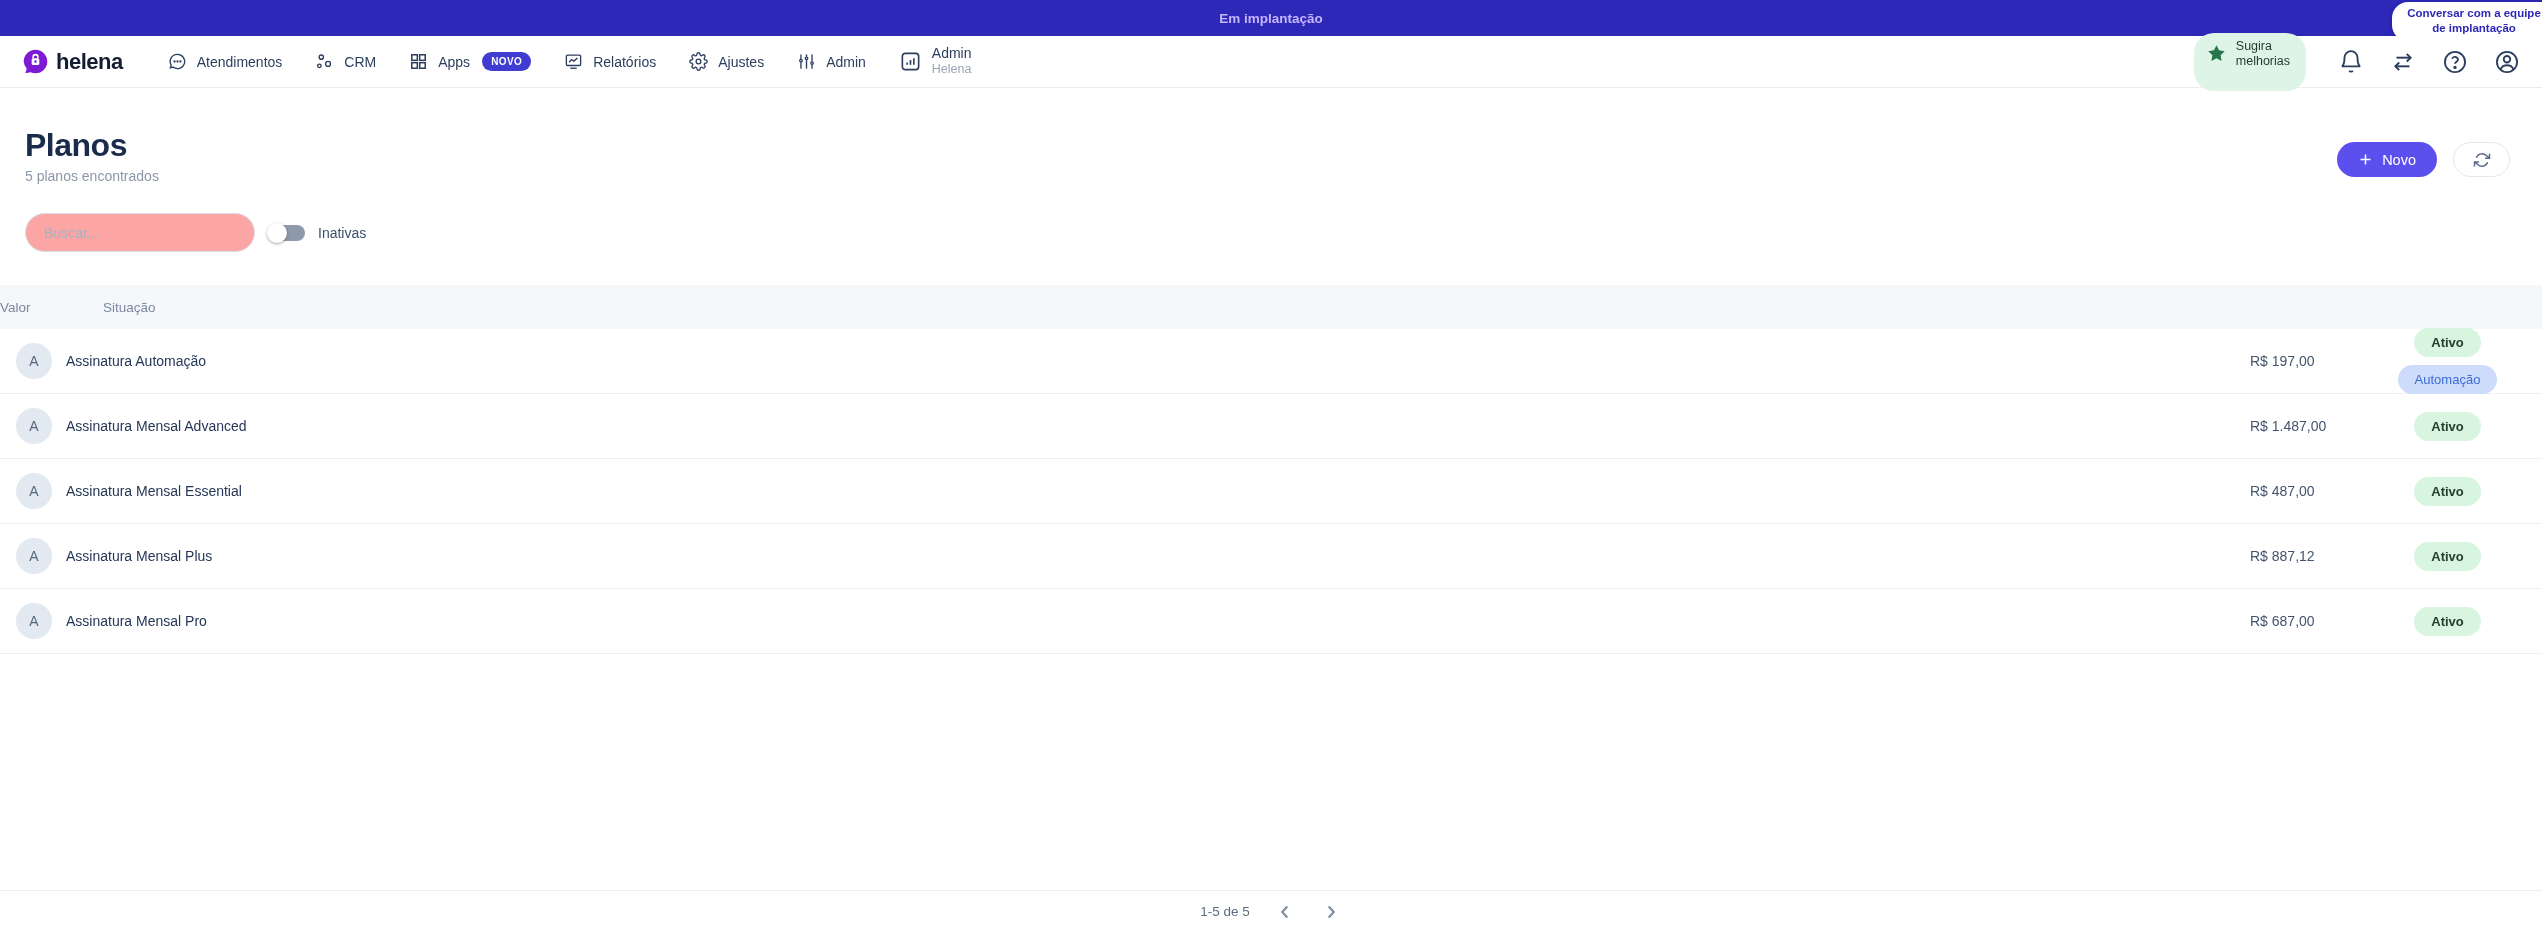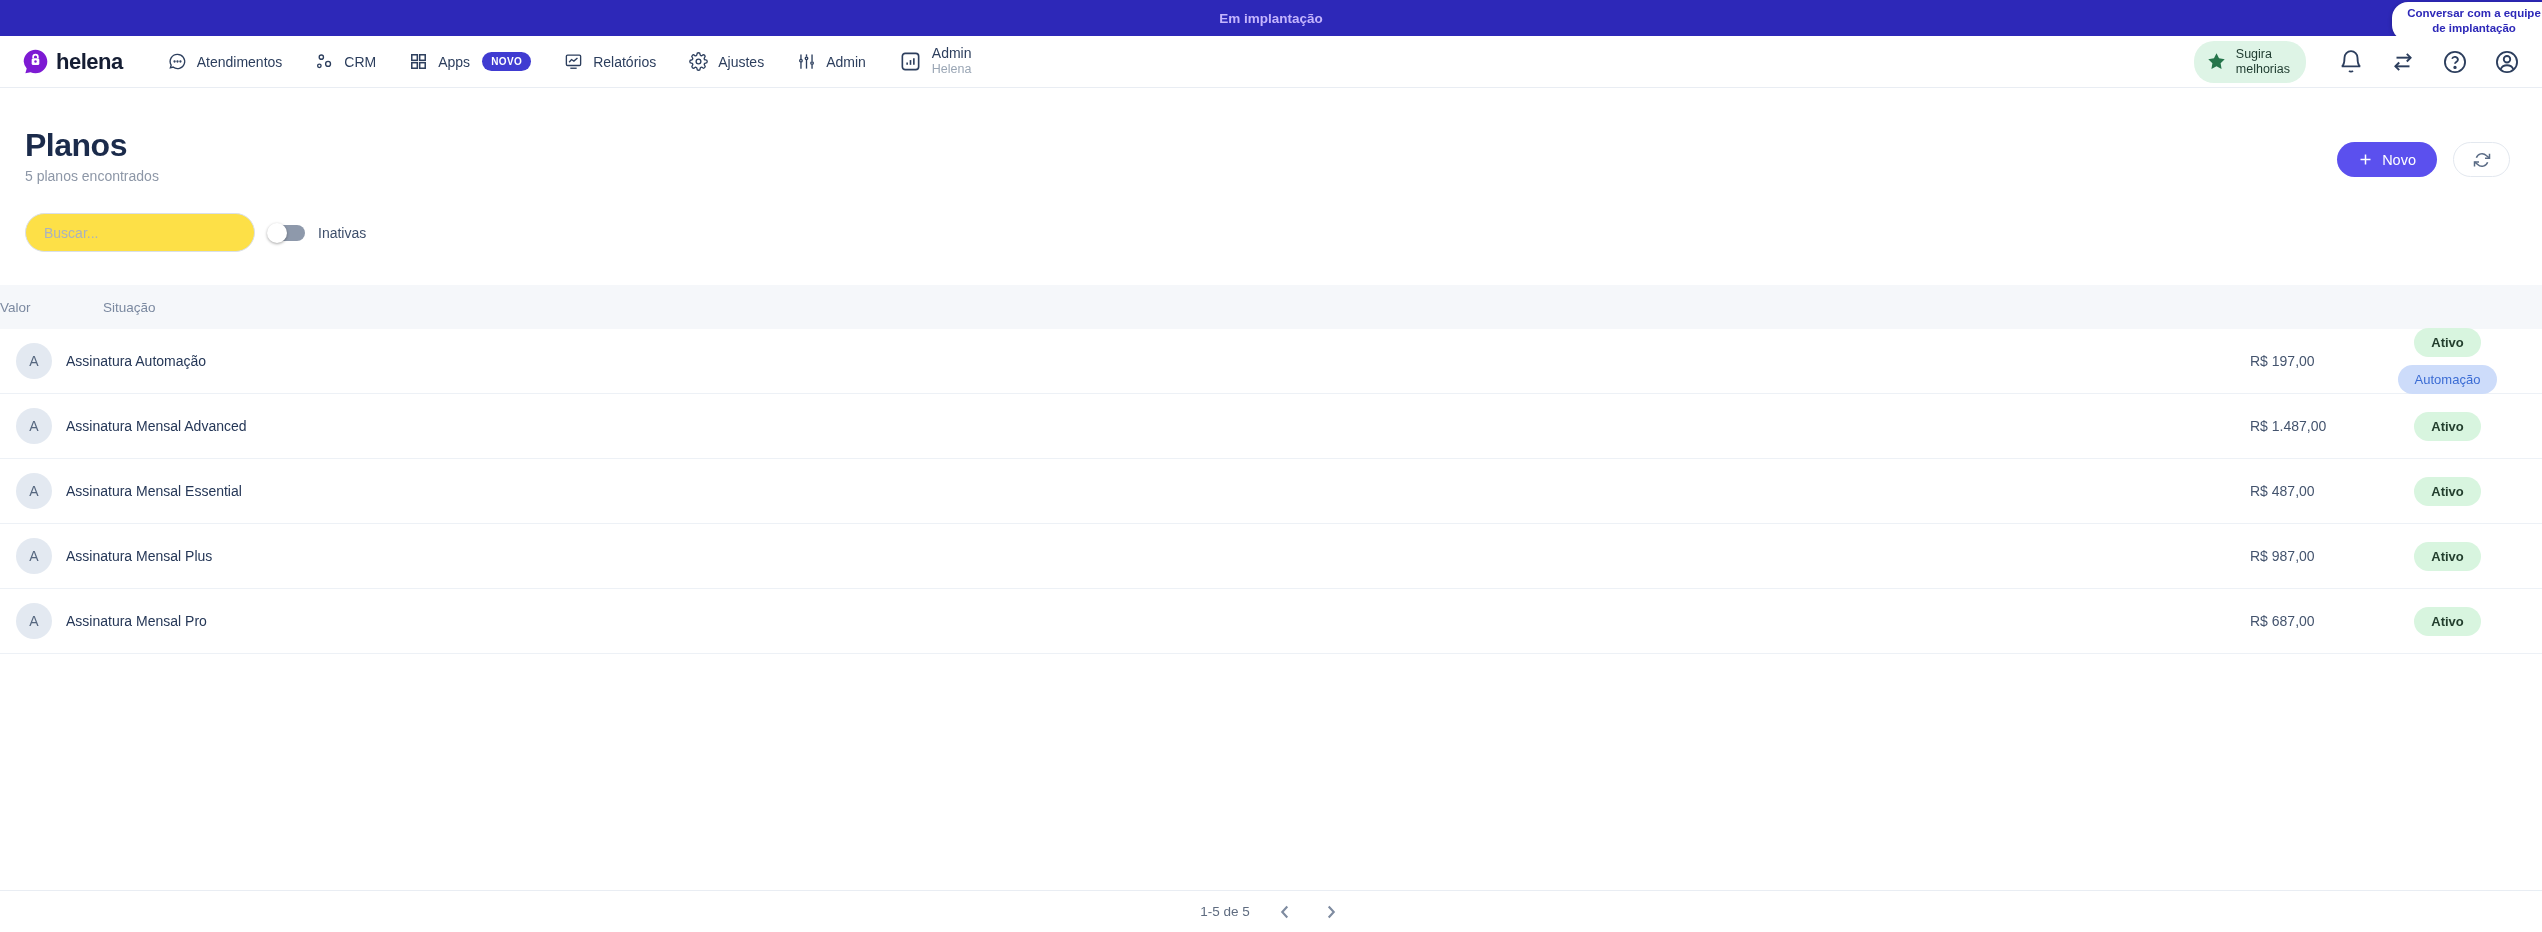--- a/index.html
+++ b/index.html
@@ -44,21 +44,21 @@
   .novo-badge {
     background: var(--badge-novo-bg, #403bd1); color: #fff; font-size: 10px; font-weight: bold;
     padding: 4px 9px; border-radius: 10px; letter-spacing: .4px; margin-left: 2px;
   }
   .workspace-lines { display: flex; flex-direction: column; line-height: 1.25; }
   .workspace-top { font-size: 14px; color: #2c3e5d; }
   .workspace-bottom { font-size: 12.5px; color: #9aa6b5; }
   .nav-right { margin-left: auto; display: flex; align-items: center; gap: 26px; }
   .suggest-pill {
     display: flex; align-items: center; gap: 9px;
-    background: var(--suggest-bg, #def4e6); border-radius: 20px; padding: 6px 16px 6px 12px;
+    background: var(--suggest-bg, #def4e6); border-radius: 20px; padding: 6px 16px 22px 12px;
     cursor: pointer; margin-right: 6px;
   }
   .suggest-pill svg { width: 21px; height: 21px; color: var(--suggest-star, #26754b); }
   .suggest-text { font-size: 12.5px; color: #1d3a2e; line-height: 1.2; }
   .icon-btn { width: 26px; height: 26px; color: #2c3e5d; cursor: pointer; background: none; border: none; padding: 0; }
   .icon-btn svg { width: 100%; height: 100%; }
 
   
   .page-header {
     position: absolute; top: 128px; left: 25px; right: 32px;
@@ -76,21 +76,21 @@
   .btn-refresh {
     width: 57px; height: 35px; border: 1px solid #e3e8ef; border-radius: 18px;
     background: #fff; color: #5a6b85; display: flex; align-items: center; justify-content: center; cursor: pointer;
   }
   .btn-refresh svg { width: 18px; height: 18px; }
 
   
   .filter-row { position: absolute; top: 213px; left: 25px; display: flex; align-items: center; }
   .search-input {
     width: 230px; height: 39px; border: 1.5px solid #d9dfe9; border-radius: 20px;
-    padding: 0 18px; font-family: inherit; font-size: 14px; color: #3e4f6b; outline: none; background: #fde047;
+    padding: 0 18px; font-family: inherit; font-size: 14px; color: #3e4f6b; outline: none; background: #fca5a5;
   }
   .search-input::placeholder { color: #a9b2c1; }
   .toggle-wrap { display: flex; align-items: center; gap: 13px; margin-left: 16px; cursor: pointer; }
   .switch { position: relative; width: 34px; height: 16px; }
   .switch-track { position: absolute; inset: 0; border-radius: 8px; background: #8e99ab; }
   .switch-knob {
     position: absolute; left: -4px; top: -2px; width: 20px; height: 20px; border-radius: 50%;
     background: #fff; box-shadow: 0 1px 3px rgba(0,0,0,.35);
   }
   .toggle-label { font-size: 14px; color: #3e4f6b; }
@@ -358,21 +358,21 @@
       <span class="badge badge-status">Ativo</span>
 
     </div>
   </div>
 
   <div class="trow">
     <div class="cell-name">
       <span class="avatar">A</span>
       <span>Assinatura Mensal Plus</span>
     </div>
-    <div class="cell-value">R$ 987,00</div>
+    <div class="cell-value">R$ 887,12</div>
     <div class="cell-status">
       <span class="badge badge-status">Ativo</span>
 
     </div>
   </div>
 
   <div class="trow">
     <div class="cell-name">
       <span class="avatar">A</span>
       <span>Assinatura Mensal Pro</span>

